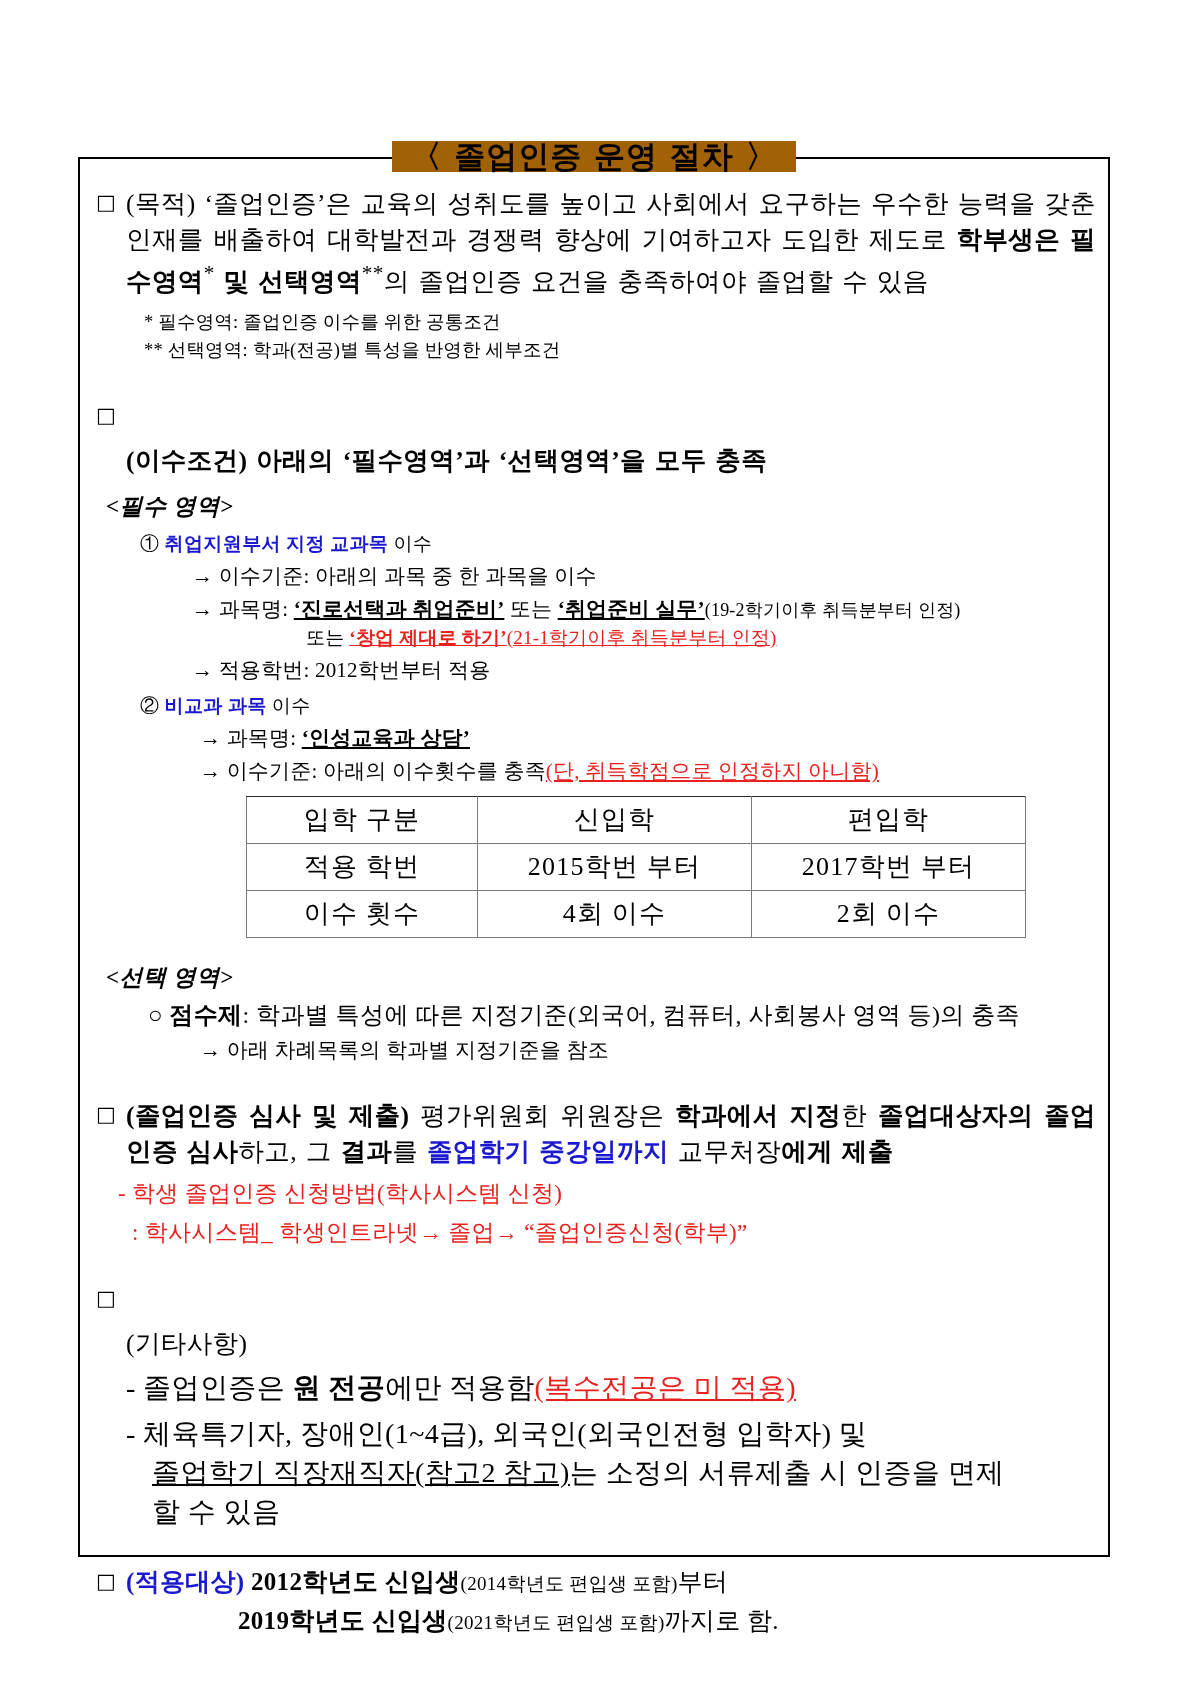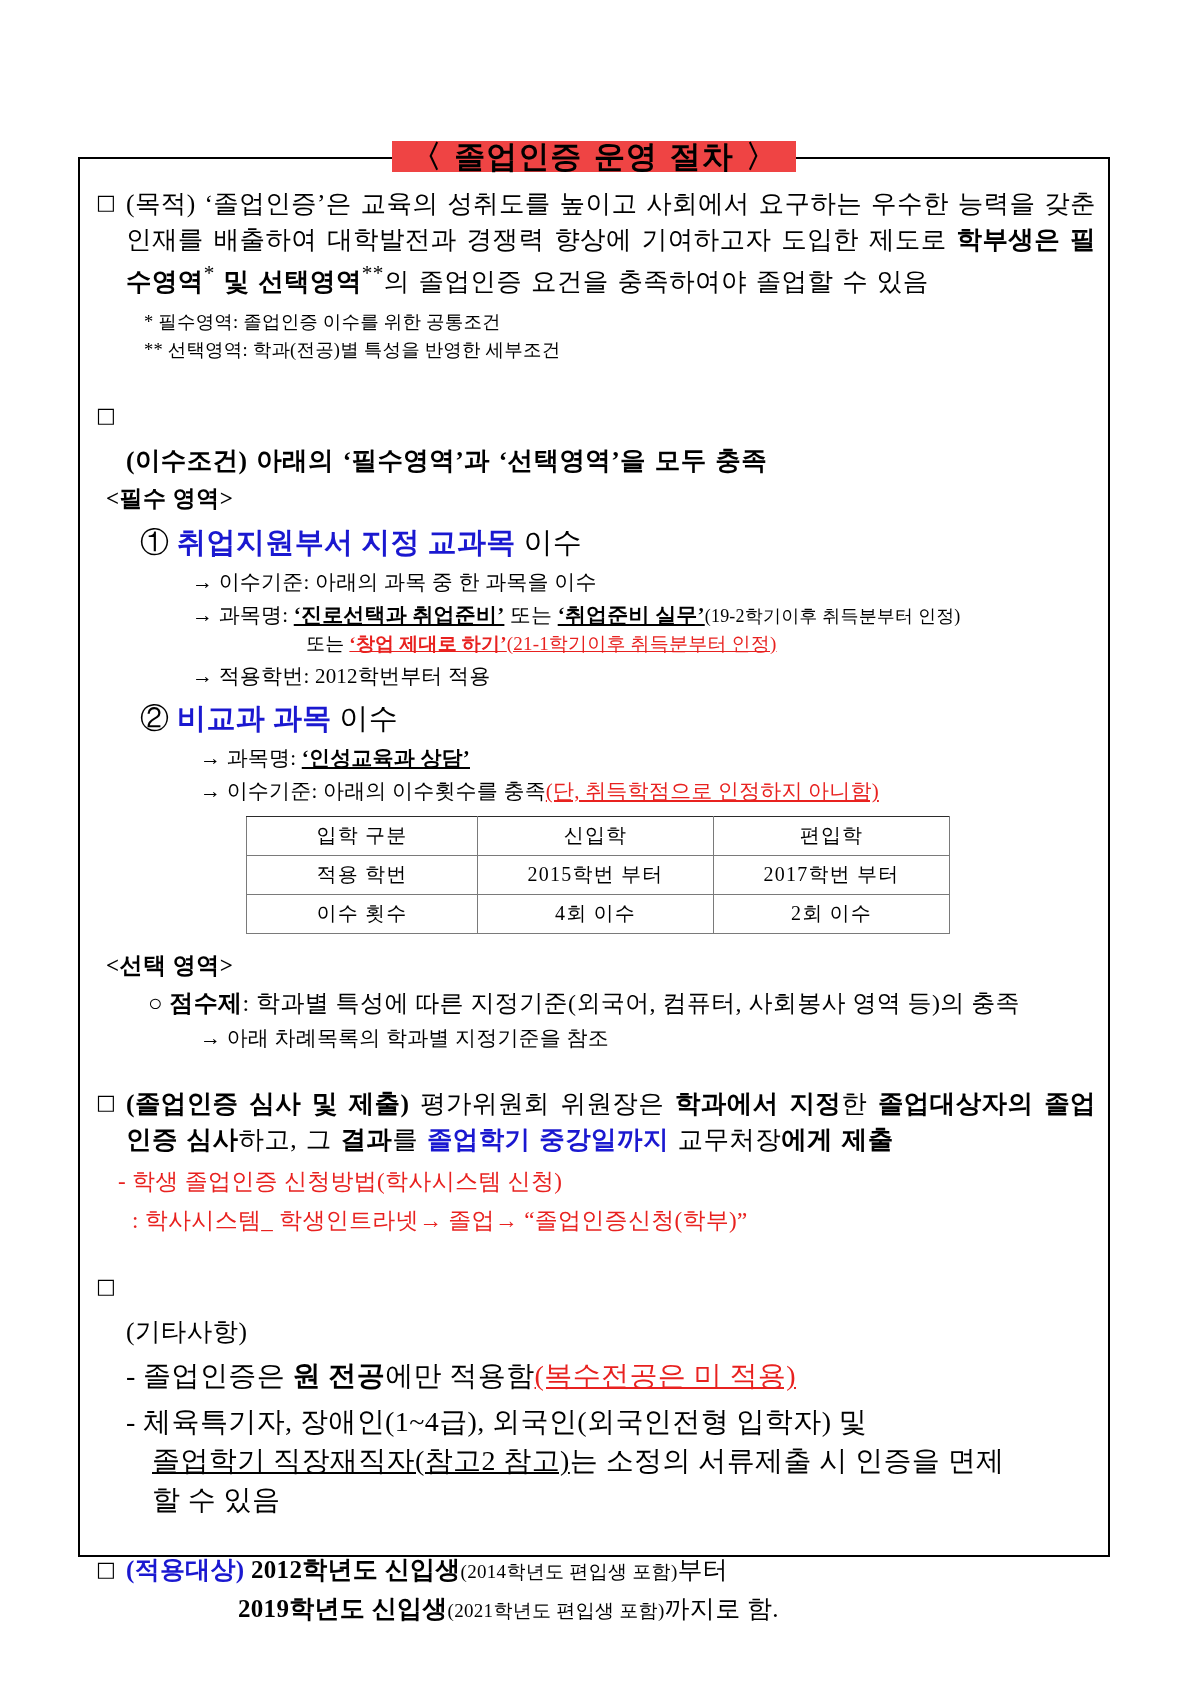--- a/index.html
+++ b/index.html
@@ -40,21 +40,21 @@
     top: 128px;
     width: 1032px;
     height: 56px;
     display: flex;
     align-items: center;
     justify-content: center;
     z-index: 5;
     pointer-events: none;
   }
   .title-text {
-    background: #ef4444;
+    background: #a16207;
     padding: 0 18px;
     font-family: "DejaVu Sans", "Liberation Sans", sans-serif;
     font-weight: bold;
     font-size: 31px;
     letter-spacing: 1px;
     white-space: nowrap;
     line-height: 1;
   }
 
   
@@ -109,26 +109,27 @@
     margin-top: 9px;
     margin-left: 18px;
   }
 
   .gap-lg { height: 34px; }
   .gap-sm { height: 12px; }
 
   .sec-label {
     font-size: 23px;
     font-weight: bold;
-    margin: 4px 0 0 10px;
+    margin: 12px 0 0 10px;
     letter-spacing: 0.5px;
+    font-style: italic;
   }
 
   .num-item {
-    font-size: 29px;
+    font-size: 19px;
     margin: 9px 0 0 44px;
     letter-spacing: 0.4px;
   }
   .circ-item {
     font-size: 24px;
     margin: 6px 0 0 52px;
     letter-spacing: 0.4px;
   }
   .arrow {
     font-size: 21px;
@@ -145,22 +146,22 @@
     letter-spacing: 0.2px;
   }
   .small {
     font-size: 18px;
   }
 
   
   table.reqtab {
     margin: 10px 1px 0 150px;
     border-collapse: collapse;
-    width: 704px;
-    font-size: 20px;
+    width: 780px;
+    font-size: 26px;
   }
   table.reqtab td {
     border: 1.3px solid #7a7a7a;
     text-align: center;
     padding: 5px 4px 6px;
     letter-spacing: 1.2px;
   }
   table.reqtab tr:first-child td { border-top: 1.6px solid #2b2b2b; }
   table.reqtab td:first-child { width: 222px; }
 

